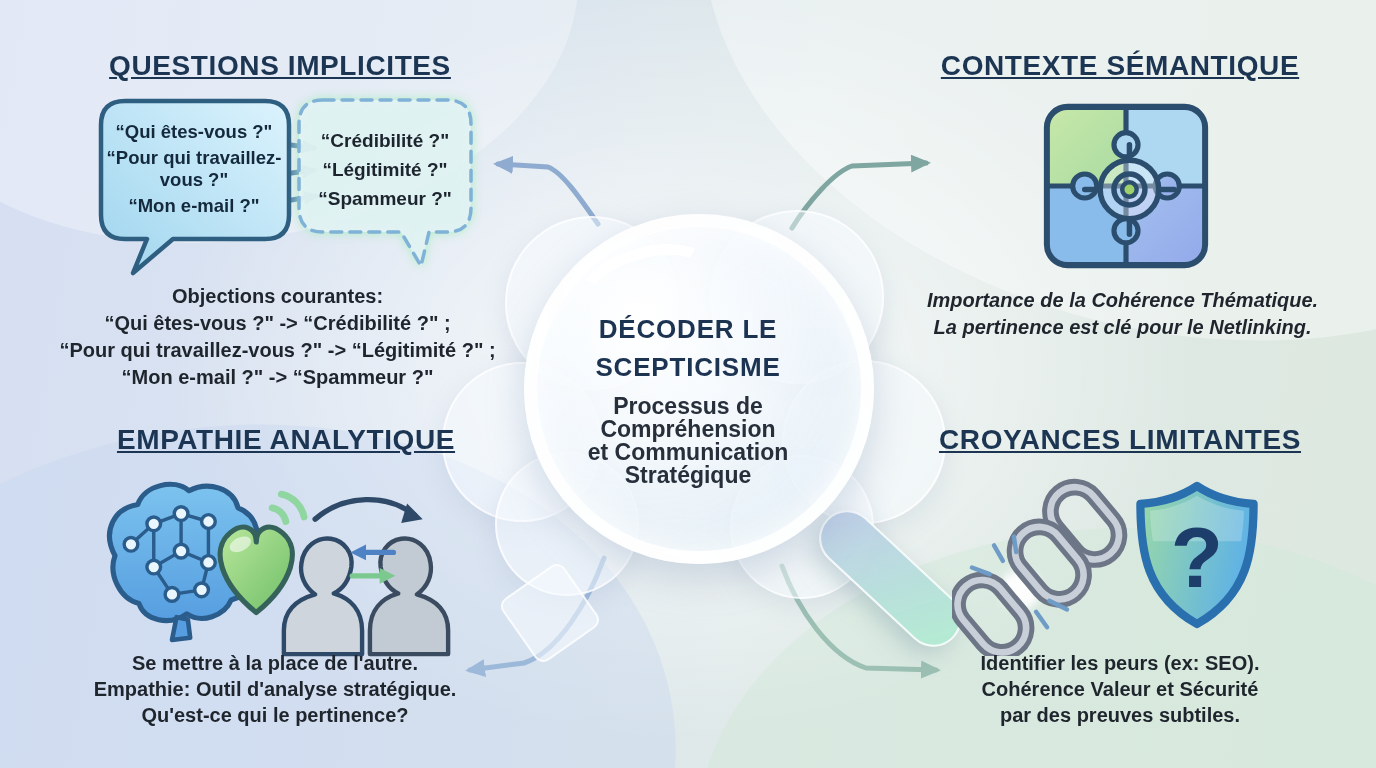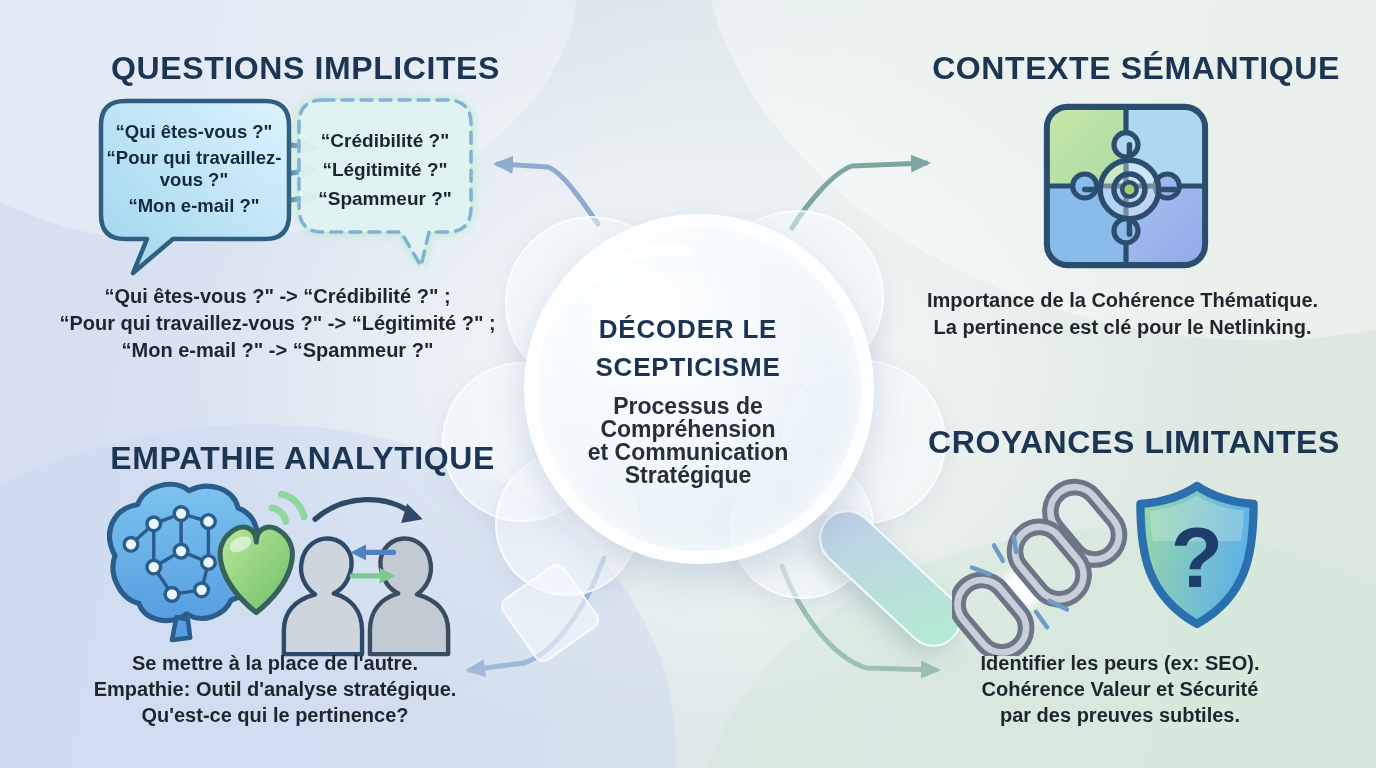--- a/index.html
+++ b/index.html
@@ -10,22 +10,22 @@
       radial-gradient(ellipse 720px 520px at 50% 48%, rgba(255,255,255,.85), rgba(255,255,255,0) 72%),
       linear-gradient(100deg,#d6dff2 0%,#dae4f0 30%,#dfe9e8 58%,#dde8df 100%);
   }
   .wave{position:absolute;border-radius:50%;pointer-events:none;}
   .w1{left:-260px;top:430px;width:940px;height:720px;background:rgba(197,212,238,.38);transform:rotate(-12deg);}
   .w2{right:-280px;top:-330px;width:960px;height:660px;background:rgba(255,255,255,.38);transform:rotate(14deg);}
   .w3{right:-180px;bottom:-380px;width:860px;height:620px;background:rgba(208,232,216,.40);}
   .w4{left:-120px;top:-220px;width:700px;height:460px;background:rgba(255,255,255,.30);transform:rotate(-8deg);}
   .abs{position:absolute;}
   .title{
-    font-weight:800;font-size:32px;letter-spacing:.6px;color:#1b3553;
-    text-align:right;white-space:nowrap;
+    font-weight:800;font-size:28px;letter-spacing:.6px;color:#1b3553;
+    text-align:center;white-space:nowrap;text-decoration:underline;
   }
   .note{
     font-weight:600;font-size:20px;line-height:27px;color:#1f252d;text-align:center;
   }
   .overlay{position:absolute;left:0;top:0;pointer-events:none;}
   
   .bubble-text{position:absolute;text-align:center;font-weight:700;color:#14293c;}
   .bt-solid{left:106px;top:117px;width:176px;font-size:18.5px;line-height:22px;}
   .bt-solid .q{margin:4px 0;}
   .bt-dashed{left:306px;top:126px;width:158px;font-size:19px;line-height:29px;color:#1c242e;}
@@ -129,20 +129,21 @@
   <svg class="abs dashed-svg" style="left:297px;top:96px;" width="180" height="178" viewBox="0 0 180 178">
     <path d="M 26,4 H 150 Q 174,4 174,28 V 112 Q 174,136 150,136 H 132 L 124,170 L 104,136 H 26 Q 2,136 2,112 V 28 Q 2,4 26,4 Z" fill="rgba(233,243,250,0.82)" stroke="#7fb2d6" stroke-width="3.5" stroke-dasharray="11 8" stroke-linecap="round" stroke-linejoin="round"></path>
   </svg>
   <div class="bubble-text bt-dashed">
     <div>“Crédibilité ?"</div>
     <div>“Légitimité ?"</div>
     <div>“Spammeur ?"</div>
   </div>
 
   <div class="abs note" style="left:40px;top:283px;width:475px;">
+    <div>Objections courantes:</div>
     <div>“Qui êtes-vous ?" -&gt; “Crédibilité ?" ;</div>
     <div>“Pour qui travaillez-vous ?" -&gt; “Légitimité ?" ;</div>
     <div>“Mon e-mail ?" -&gt; “Spammeur ?"</div>
   </div>
 
   <div class="abs title" style="left:900px;top:50px;width:440px;">CONTEXTE SÉMANTIQUE</div>
 
   <svg class="abs" style="left:1040px;top:100px;" width="172" height="172" viewBox="0 0 100 100">
     <defs>
       <clipPath id="pzClip">
@@ -170,26 +171,26 @@
     <circle cx="50" cy="76" r="7" fill="#8abceb" stroke="#2c4e6e" stroke-width="3"></circle>
     <rect x="4" y="4" width="92" height="92" rx="12" fill="none" stroke="#2c4e6e" stroke-width="3.5"></rect>
     <g>
       <circle cx="52" cy="52" r="17" fill="rgba(255,255,255,0.35)" stroke="#2c4e6e" stroke-width="3.2"></circle>
       <circle cx="52" cy="52" r="9" fill="none" stroke="#2c4e6e" stroke-width="3.2"></circle>
       <circle cx="52" cy="52" r="4.2" fill="#9ed06c" stroke="#2c4e6e" stroke-width="2.6"></circle>
       <path d="M52,26 V35 M52,69 V78 M26,52 H35 M69,52 H78" stroke="#2c4e6e" stroke-width="3.2" stroke-linecap="round"></path>
     </g>
   </svg>
 
-  <div class="abs note" style="left:905px;top:287px;width:435px;">
+  <div class="abs note" style="left:905px;top:287px;width:435px;font-style:italic;">
     <div>Importance de la Cohérence Thématique.</div>
     <div>La pertinence est clé pour le Netlinking.</div>
   </div>
 
-  <div class="abs title" style="left:55px;top:424px;width:440px;margin-top:16px;">EMPATHIE ANALYTIQUE</div>
+  <div class="abs title" style="left:66px;top:424px;width:440px;">EMPATHIE ANALYTIQUE</div>
 
   <svg class="abs" style="left:85px;top:460px;" width="240" height="205" viewBox="0 0 210 180">
     <defs>
       <linearGradient id="gHeart" x1="0" y1="0" x2="1" y2="1">
           <stop offset="0" stop-color="#b9e79c"></stop>
           <stop offset="1" stop-color="#6fbe68"></stop>
         </linearGradient>
       <linearGradient id="gBrain" x1="0" y1="0" x2="0" y2="1">
           <stop offset="0" stop-color="#7cc3ef"></stop>
           <stop offset="1" stop-color="#569ee0"></stop>

